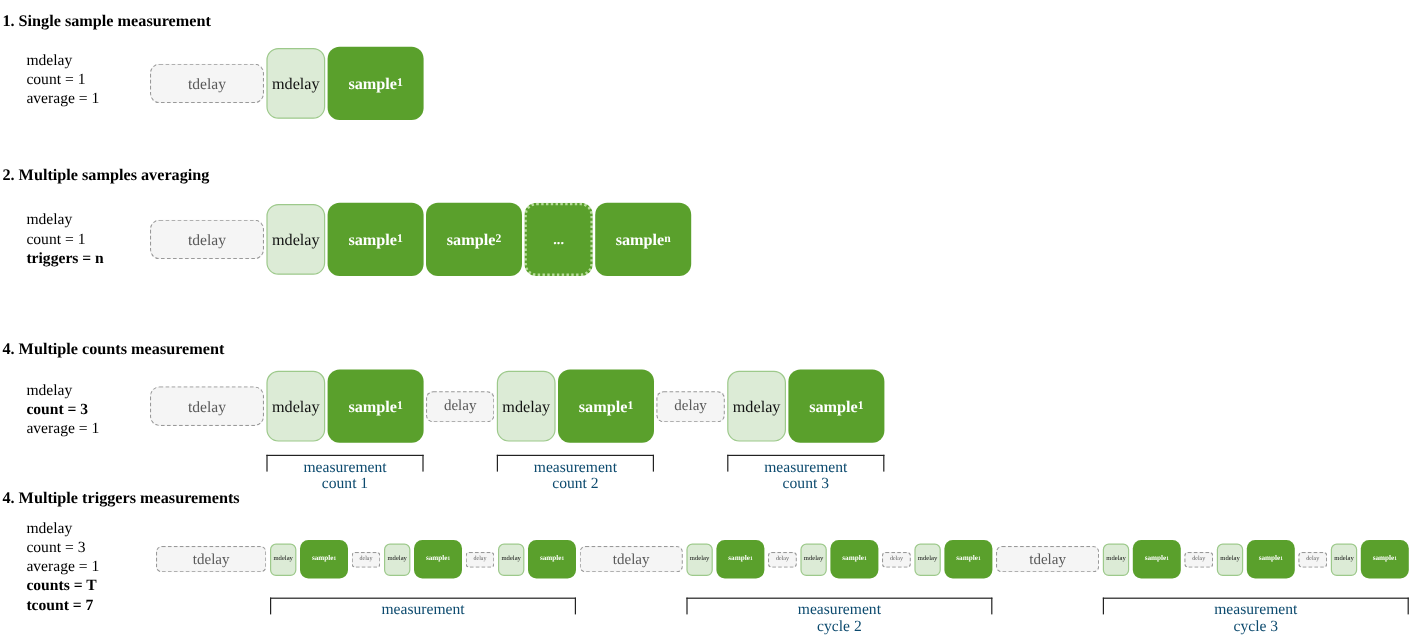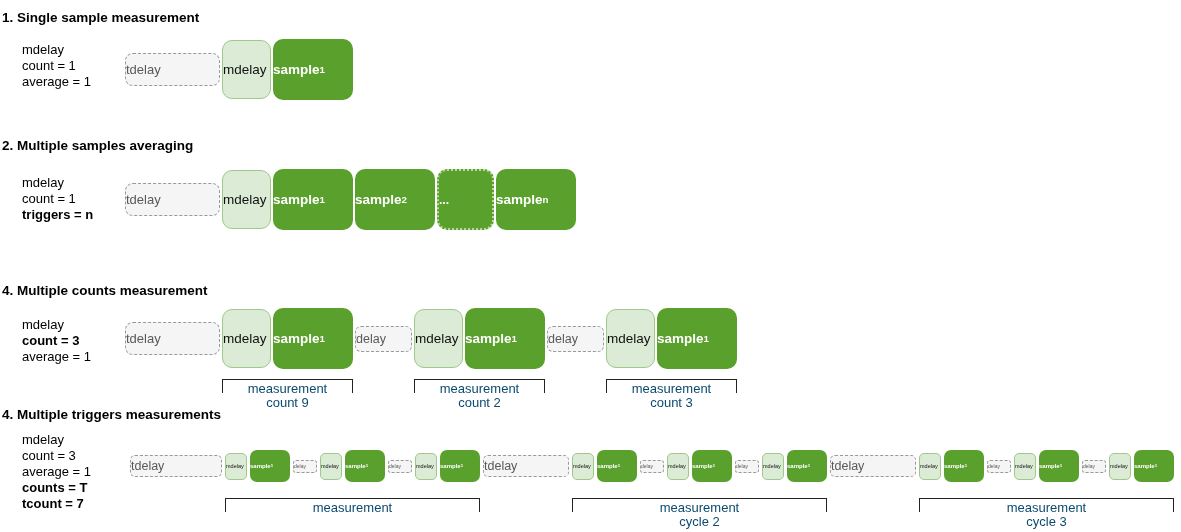--- a/index.html
+++ b/index.html
@@ -1,26 +1,26 @@
 <!DOCTYPE html>
 <html style="--sample-green: #5aa02c; --mdelay-fill: #dcebd6; --mdelay-border: #9dc98b; --gray-fill: #f5f5f5; --gray-border: #999999; --gray-text: #595959; --line: #222222;"><head>
 <meta charset="utf-8">
 <style>
   html,body{margin:0;padding:0;background:#fff;}
   .page{position:relative;width:1181px;height:532px;background:#fff;overflow:hidden;
-        font-family:Liberation Sans, sans-serif;color:#000;}
+        font-family:Liberation Serif, serif;color:#000;}
   .section{position:absolute;left:0;width:100%;}
   .sec-title{position:absolute;left:2px;top:2px;font-size:13.5px;font-weight:bold;white-space:nowrap;}
   .params{position:absolute;left:22px;font-size:13px;line-height:16px;white-space:nowrap;}
   .param.bold{font-weight:bold;}
   .row{position:absolute;display:flex;align-items:center;gap:2px;}
   .row.sm{gap:3px;}
   .group{position:relative;display:flex;align-items:center;gap:2px;}
   .sm .group{gap:3px;}
-  .block{box-sizing:border-box;display:flex;align-items:center;
+  .block{box-sizing:border-box;display:flex;align-items:center;justify-content:center;
          flex:0 0 auto;white-space:nowrap;}
   sub{font-size:0.72em;vertical-align:-0.25em;line-height:0;}
 
   
   .lg .tdelay{width:95px;height:33px;background:var(--gray-fill);border:1.6px dashed var(--gray-border);
               border-radius:8px;color:var(--gray-text);font-size:13px;}
   .lg .mdelay{width:49px;height:59px;background:var(--mdelay-fill);border:1.6px solid var(--mdelay-border);
               border-radius:10px;color:#111;font-size:13.5px;}
   .lg .sample{width:80px;height:61px;background:var(--sample-green);border-radius:10px;
               color:#fff;font-size:13.5px;font-weight:bold;}
@@ -118,21 +118,21 @@
           <div class="block mdelay">
             <span class="blabel">mdelay</span>
           </div>
           <div class="block sample">
             <span class="blabel">sample</span>
             <sub>1</sub>
           </div>
           <div class="bracket">
             <div class="bracket-text">
               <div>measurement</div>
-              <div>count 9</div>
+              <div>count 1</div>
             </div>
           </div>
         </div>
         <div class="block delay">
           <span class="blabel">delay</span>
         </div>
         <div class="group">
           <div class="block mdelay">
             <span class="blabel">mdelay</span>
           </div>

